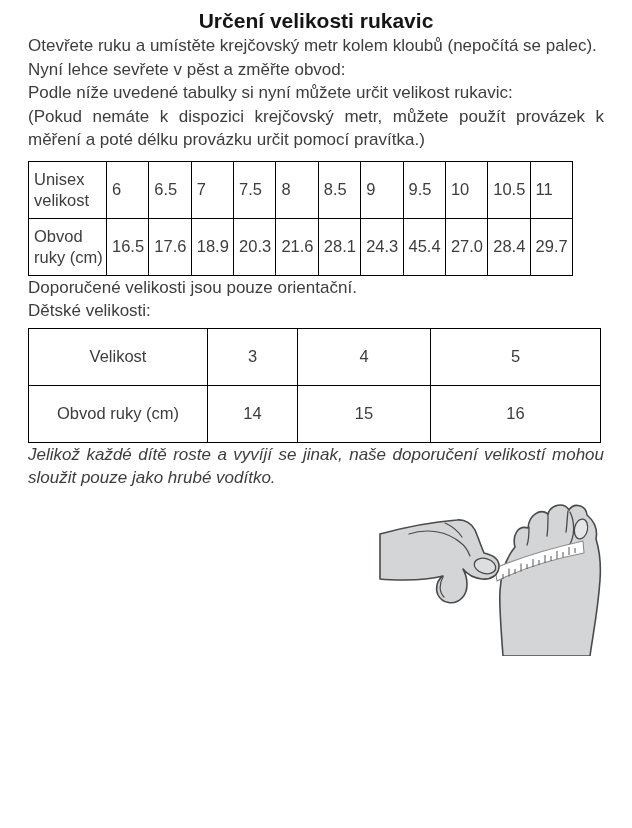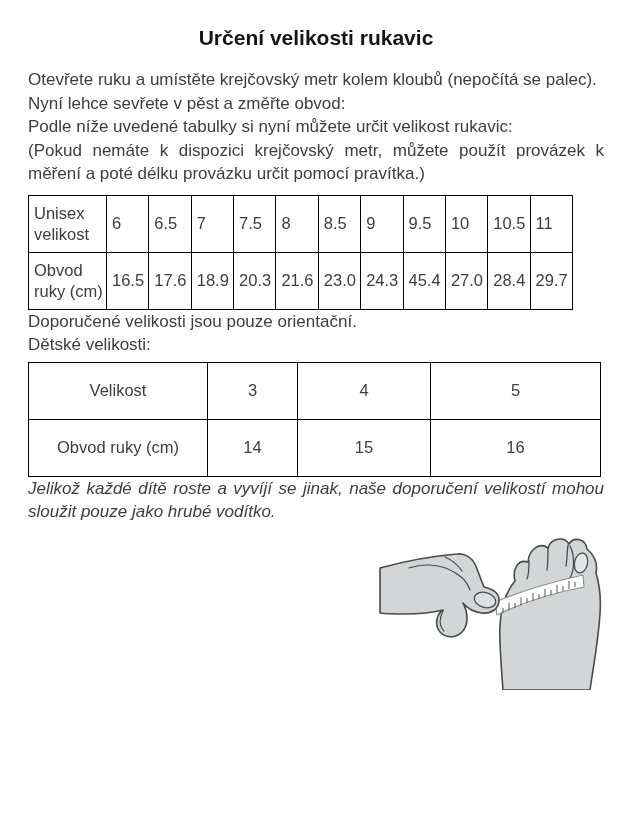--- a/index.html
+++ b/index.html
@@ -5,21 +5,21 @@
   html, body { margin: 0; padding: 0; }
   body {
     width: 632px; height: 828px;
     background: #ffffff;
     font-family: "Liberation Sans", sans-serif;
     color: #3d3d3d;
     overflow: hidden;
   }
   .content { padding: 8px 28px 0 28px; }
   h1.title {
-    margin: 17px;
+    margin: 0;
     font-size: 21px;
     line-height: 26px;
     font-weight: 700;
     text-align: center;
     color: #151515;
   }
   p.para {
     margin: 0;
     font-size: 17px;
     line-height: 23.5px;
@@ -114,21 +114,21 @@
         <td>10.5</td>
         <td>11</td>
       </tr>
       <tr>
         <td>Obvod ruky (cm)</td>
         <td>16.5</td>
         <td>17.6</td>
         <td>18.9</td>
         <td>20.3</td>
         <td>21.6</td>
-        <td>23.0</td>
+        <td>28.1</td>
         <td>24.3</td>
         <td>45.4</td>
         <td>27.0</td>
         <td>28.4</td>
         <td>29.7</td>
       </tr>
     </tbody>
   </table>
 
   <p class="para p-disclaimer">Doporučené velikosti jsou pouze orientační.</p>

